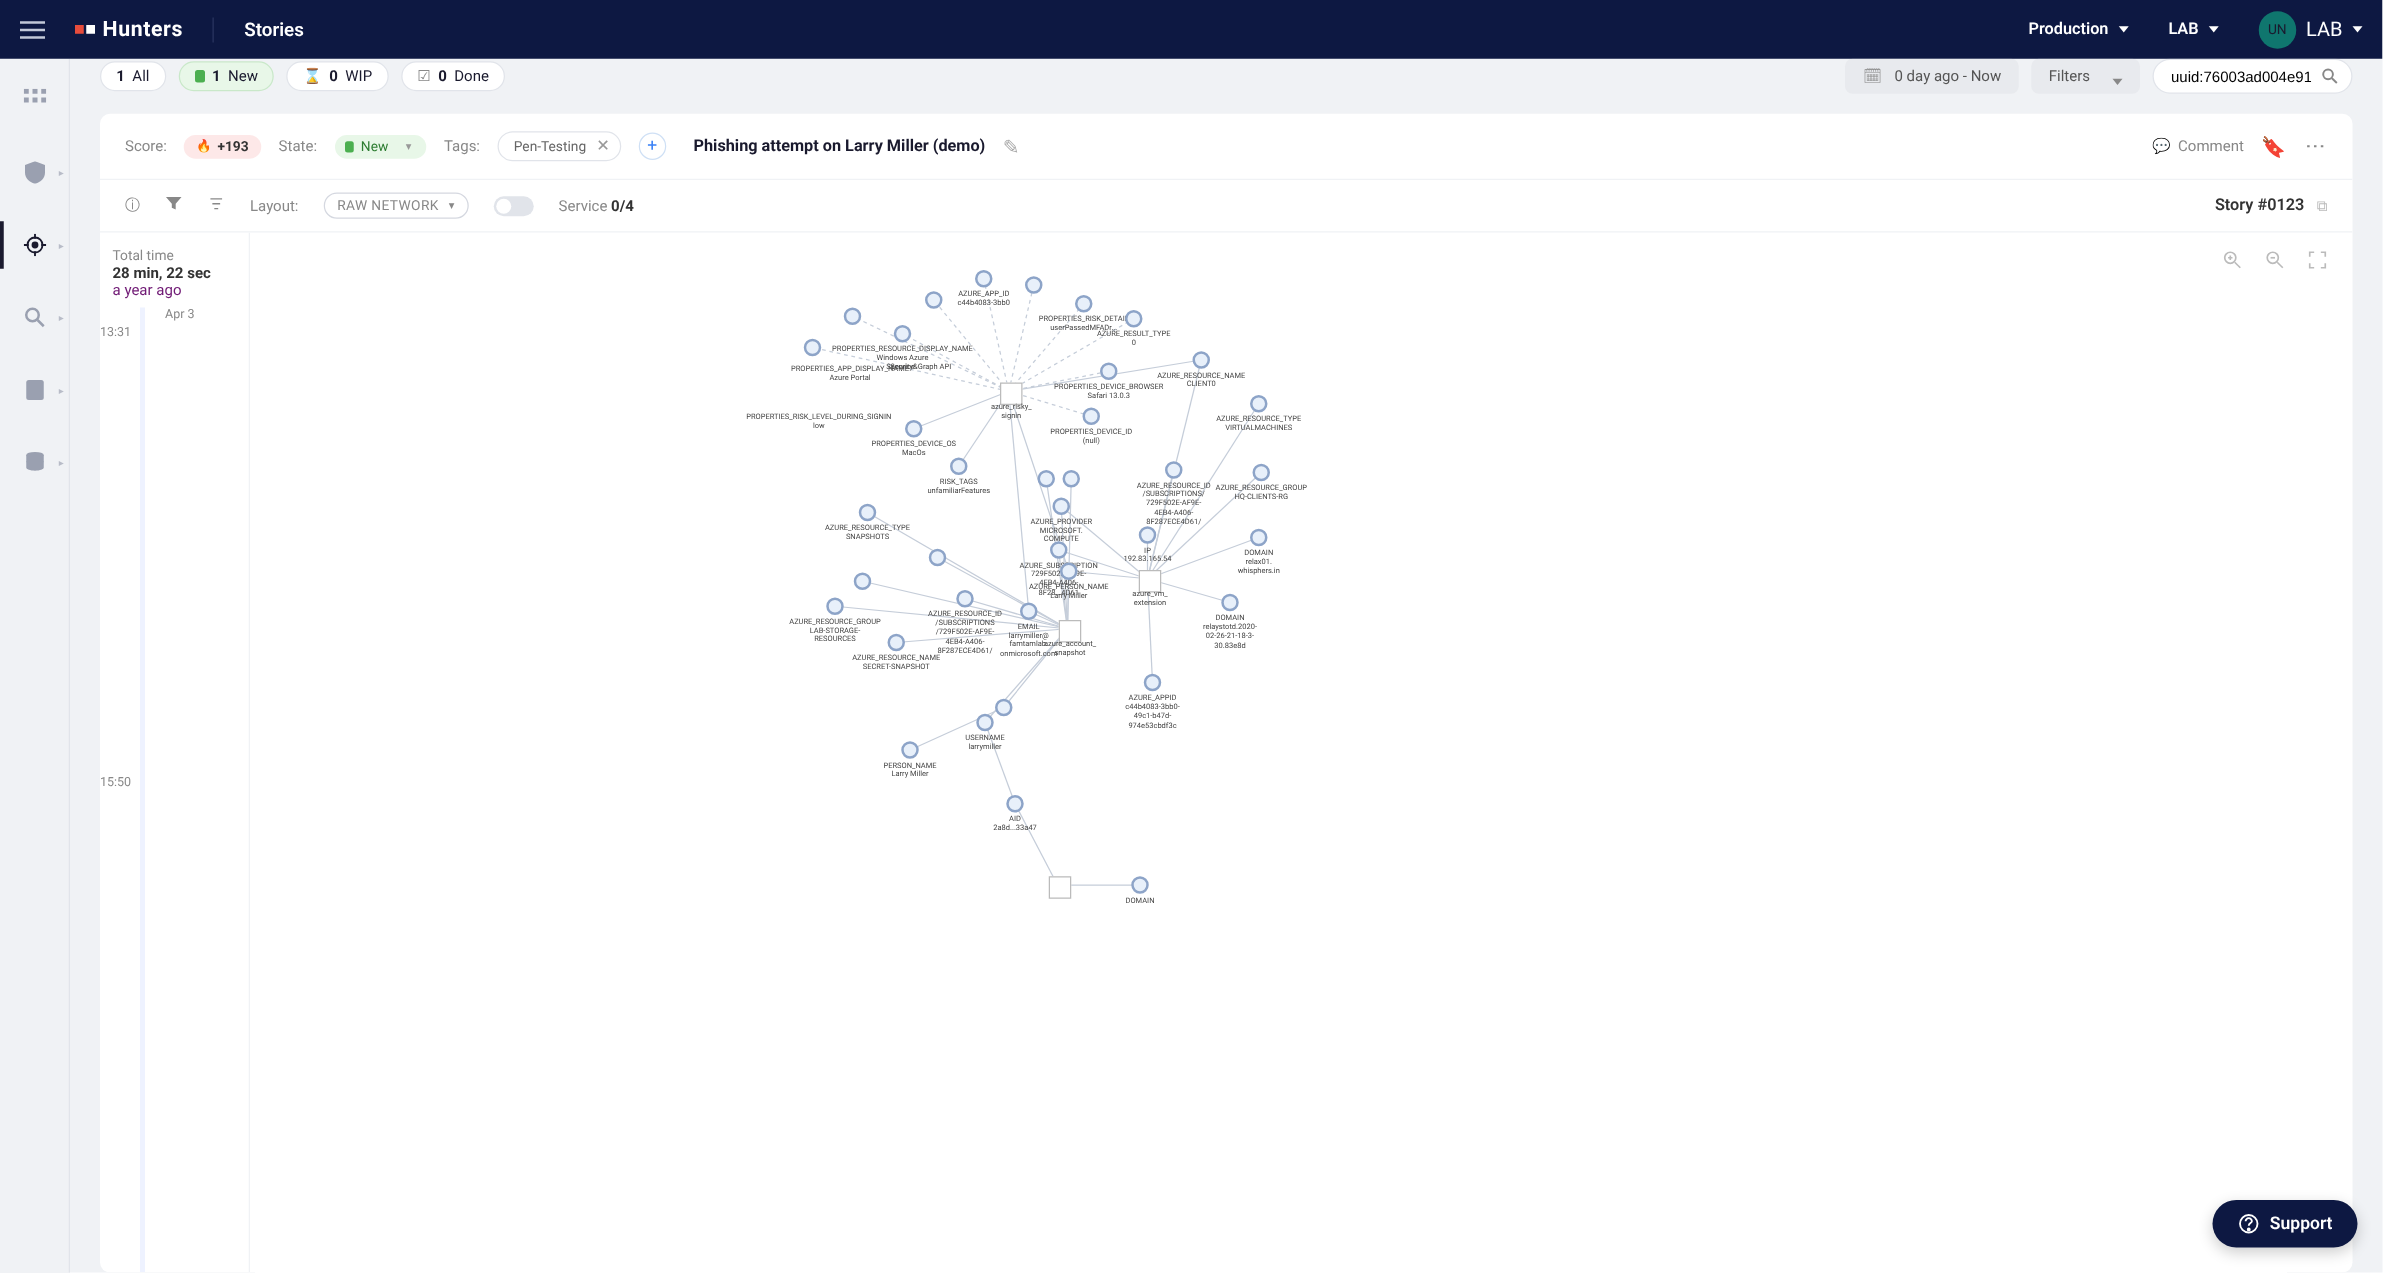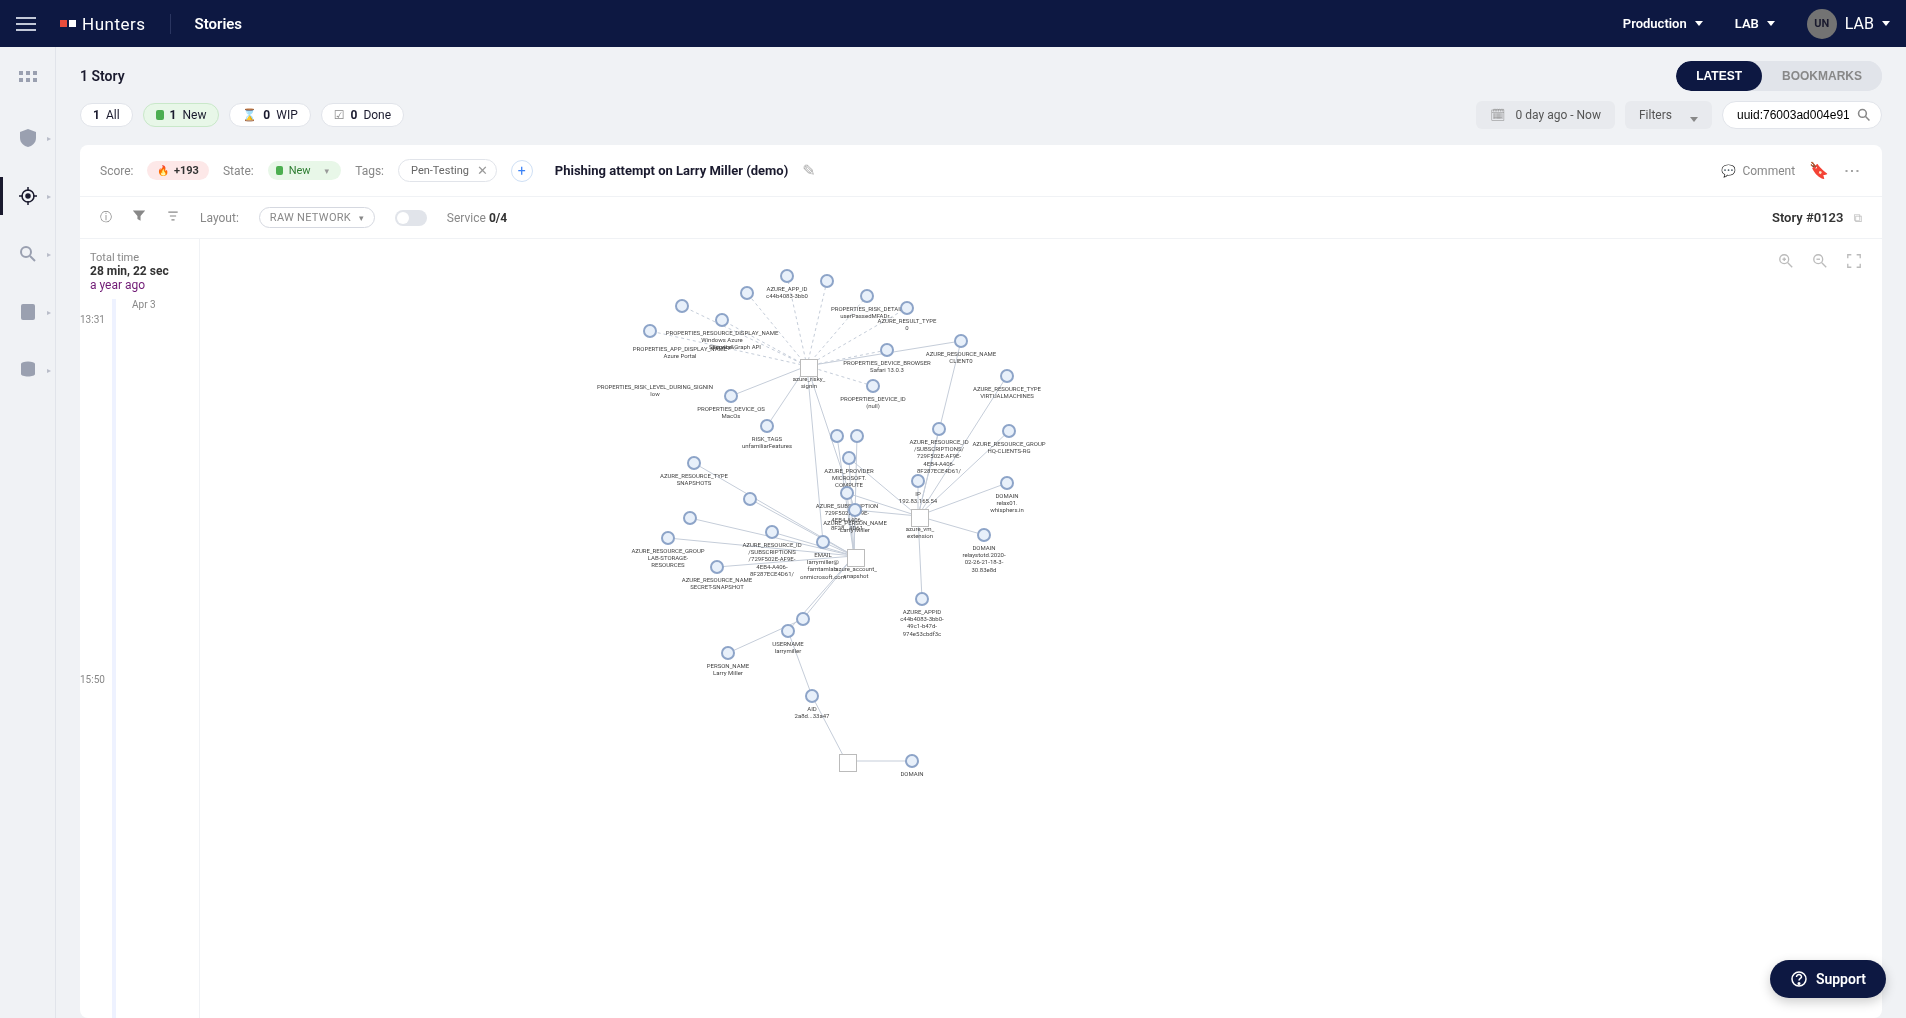--- a/index.html
+++ b/index.html
@@ -2,30 +2,30 @@
 <html><head>
 <meta charset="utf-8">
 <style>
 * { box-sizing: border-box; margin: 0; padding: 0; }
 body { font-family: -apple-system, BlinkMacSystemFont, 'Segoe UI', Roboto, sans-serif; background: #f0f2f5; color: #1a1a2e; overflow: hidden; }
 
 
 .navbar { background: #0d1842; height: 47px; display: flex; align-items: center; padding: 0 16px; color: #fff; }
 .hamburger { width: 20px; height: 14px; display: flex; flex-direction: column; justify-content: space-between; cursor: pointer; margin-right: 24px; }
 .hamburger span { display: block; height: 2px; background: #c2c8d8; }
-.logo { display: flex; align-items: center; font-weight: 400; font-size: 17px; letter-spacing: 0.5px; }
+.logo { display: flex; align-items: center; font-weight: 700; font-size: 17px; letter-spacing: 0.5px; }
 .logo-mark { display: inline-flex; margin-right: 4px; }
 .logo-mark span { width: 7px; height: 7px; background: #fff; margin-right: 2px; }
 .logo-mark span:first-child { background: #e74c3c; }
 .nav-divider { width: 1px; height: 20px; background: #2a3560; margin: 0 24px; }
 .nav-title { font-weight: 600; font-size: 15px; }
 .nav-right { margin-left: auto; display: flex; align-items: center; gap: 32px; }
 .nav-dropdown { display: flex; align-items: center; gap: 8px; font-size: 13px; font-weight: 600; cursor: pointer; }
 .caret-down { width: 0; height: 0; border-left: 4px solid transparent; border-right: 4px solid transparent; border-top: 5px solid #fff; }
-.avatar { width: 30px; height: 30px; border-radius: 50%; background: #737373; color: #1a1a2e; display: flex; align-items: center; justify-content: center; font-size: 11px; font-weight: 700; text-align: right; }
+.avatar { width: 30px; height: 30px; border-radius: 50%; background: #0f766e; color: #1a1a2e; display: flex; align-items: center; justify-content: center; font-size: 11px; font-weight: 400; text-align: right; }
 .user-pill { display: flex; align-items: center; gap: 8px; }
 
 
 .sidebar { position: fixed; top: 47px; left: 0; width: 56px; height: calc(100vh - 47px); background: #f0f2f5; border-right: 1px solid #e1e4ea; display: flex; flex-direction: column; align-items: center; padding-top: 24px; gap: 40px; }
 .sidebar-item { width: 100%; display: flex; align-items: center; justify-content: center; position: relative; cursor: pointer; color: #9aa0b0; }
 .sidebar-item.active { color: #1a1a2e; }
 .sidebar-item.active::before { content: ''; position: absolute; left: 0; top: -10px; bottom: -10px; width: 3px; background: #1a1a2e; }
 .sidebar-item .expand { position: absolute; right: 4px; font-size: 8px; color: #b8bcc8; }
 .icon-svg { width: 18px; height: 18px; }
 
@@ -189,27 +189,20 @@
     <svg class="icon-svg" viewBox="0 0 18 18" fill="currentColor">
         <ellipse cx="9" cy="3" rx="7" ry="2.5"></ellipse>
         <path d="M2 3v5c0 1.4 3.1 2.5 7 2.5s7-1.1 7-2.5V3"></path>
         <path d="M2 8v5c0 1.4 3.1 2.5 7 2.5s7-1.1 7-2.5V8"></path>
       </svg>
     <span class="expand">▸</span>
   </div>
 </div>
 
 <div class="main">
-  <div class="topbar-row">
-    <div class="story-count">1 Story</div>
-    <div class="tab-toggle">
-      <button class="active">LATEST</button>
-      <button>BOOKMARKS</button>
-    </div>
-  </div>
 
   <div class="filters-row">
     <div class="filter-pills">
       <div class="pill">
           <span class="count">1</span>
           <span>All</span>
         </div>
       <div class="pill new">
           <span class="dot dot-green"></span>
           <span class="count">1</span>

